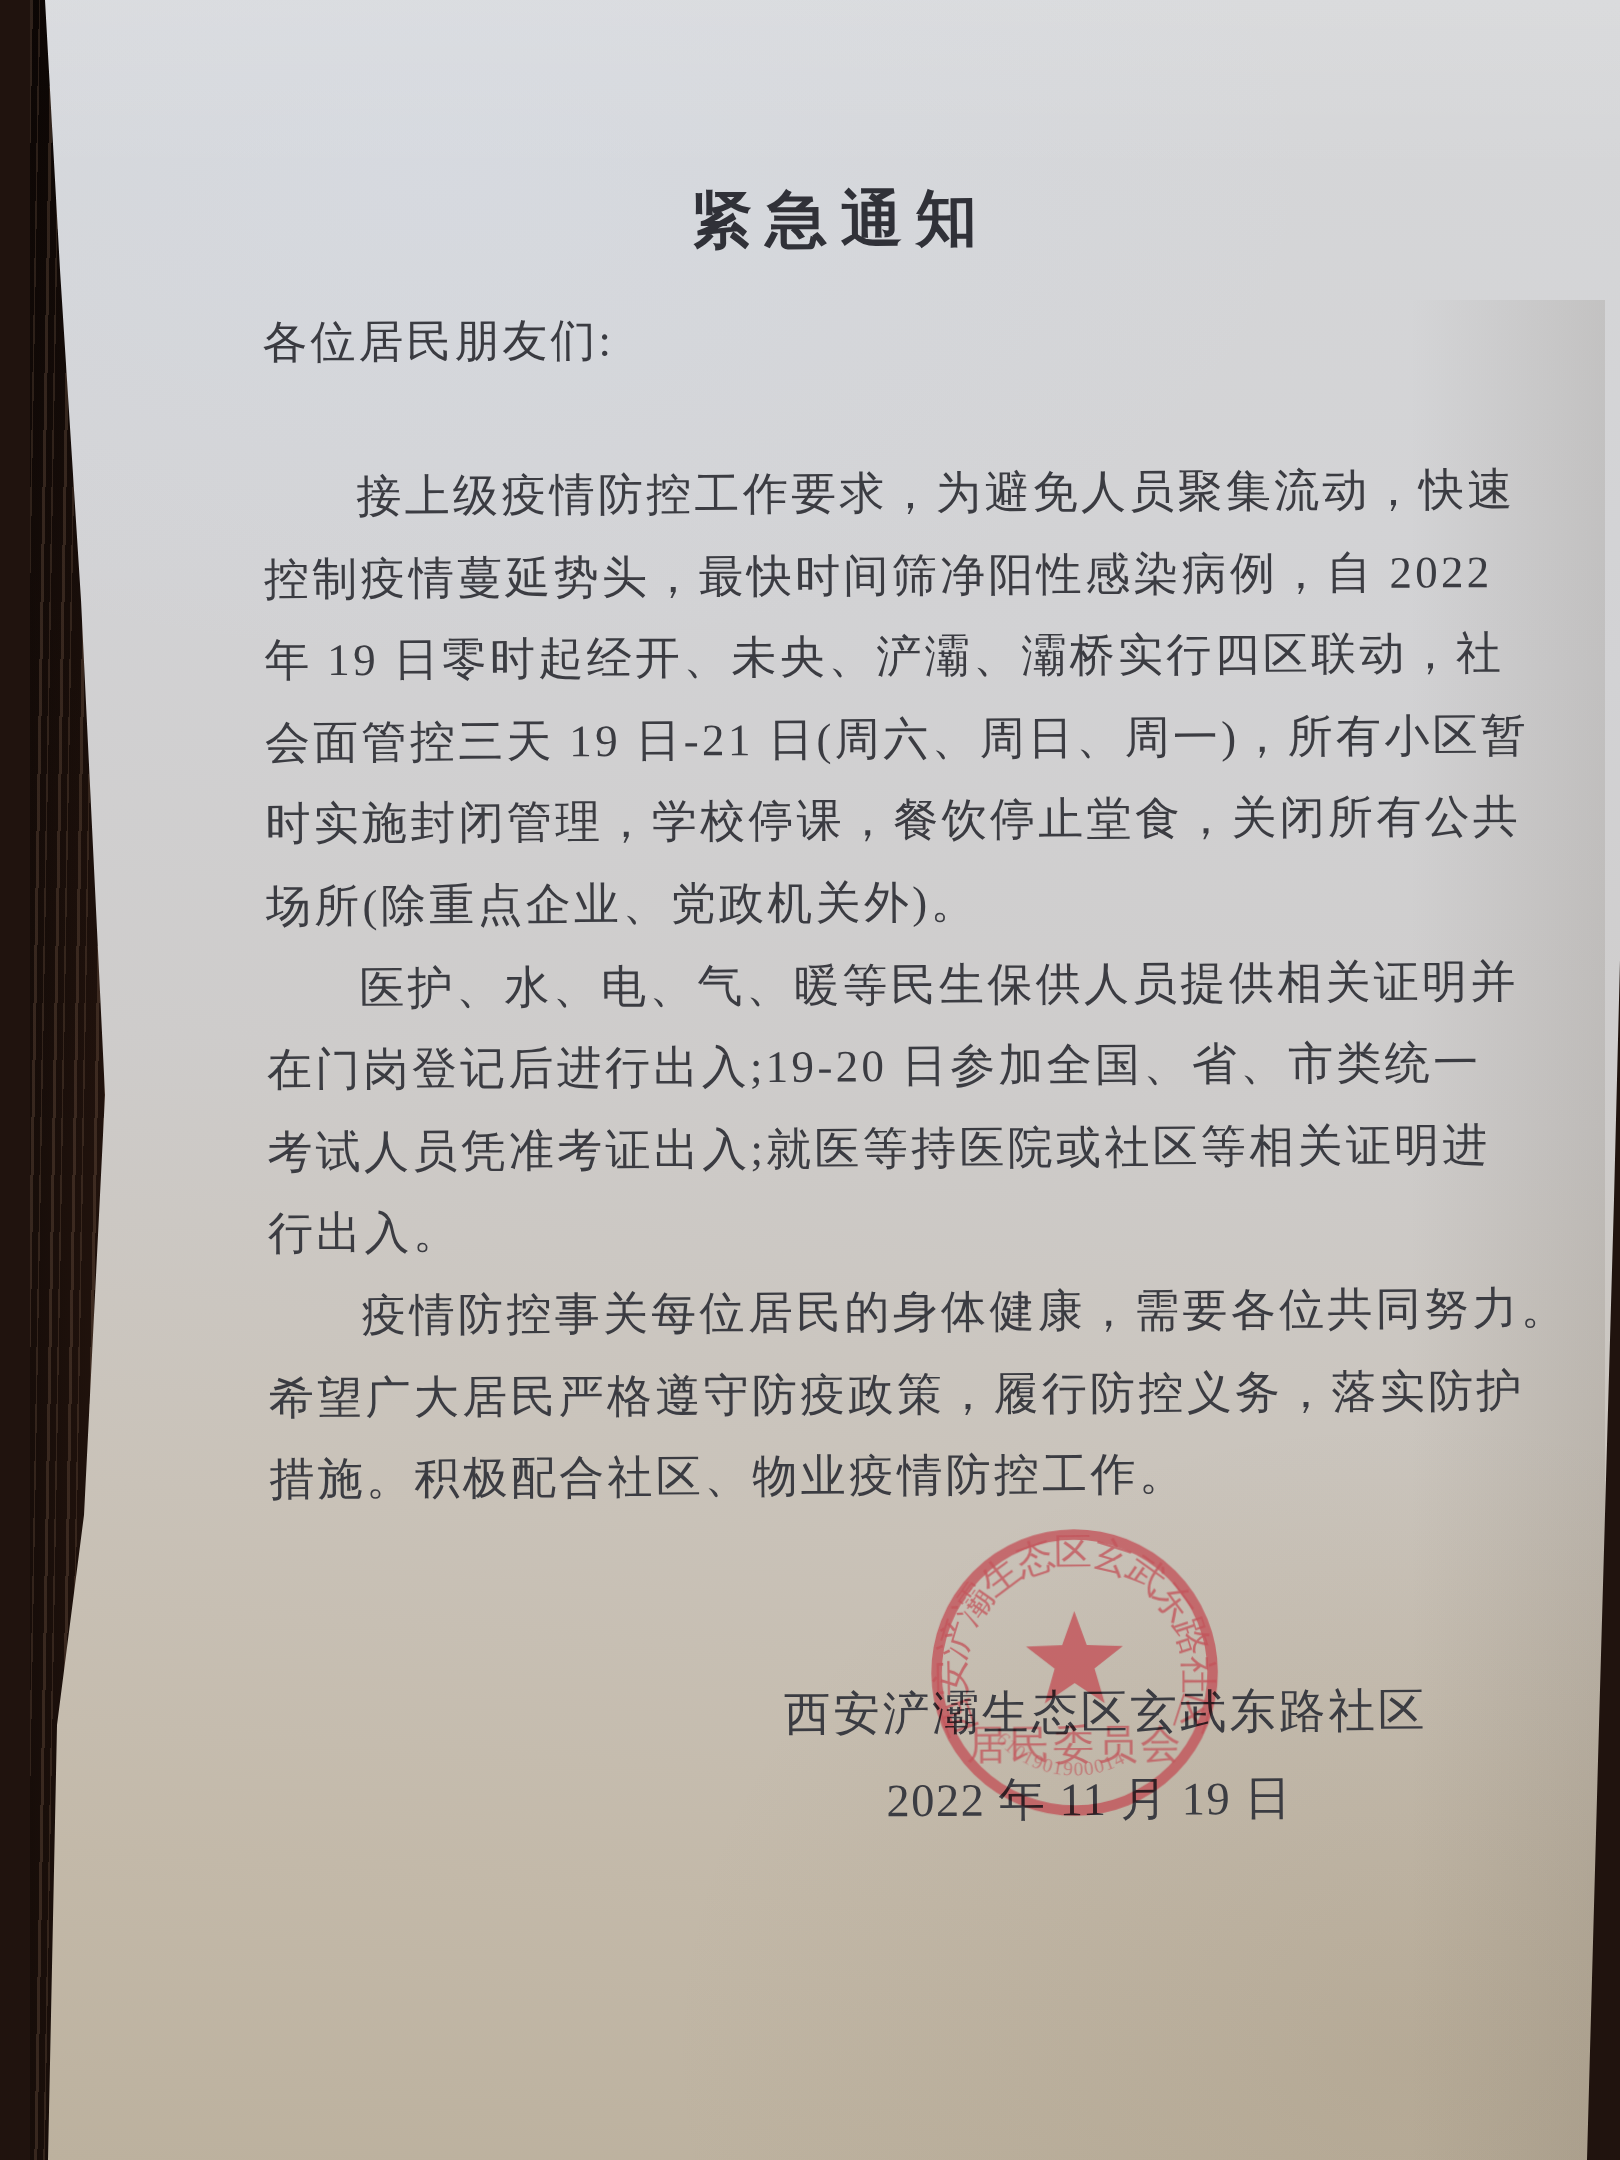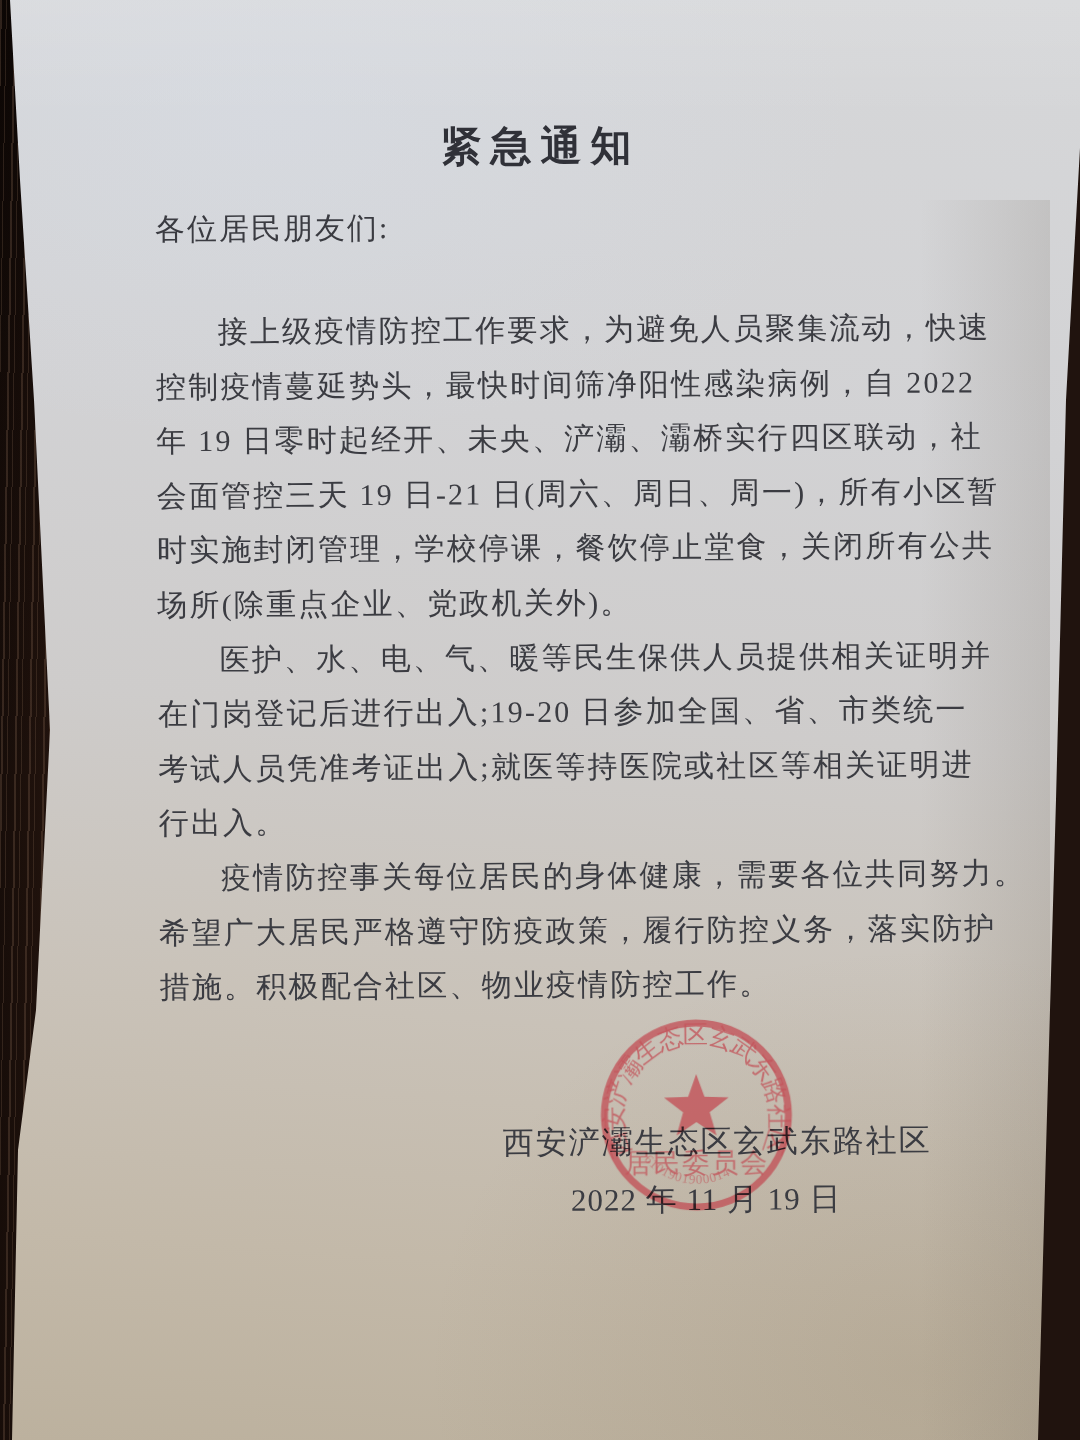--- a/index.html
+++ b/index.html
@@ -10,20 +10,21 @@
   }
   
   .scene{
     position:relative;width:865px;height:1440px;
     background:
       repeating-linear-gradient(91deg,
         rgba(130,100,80,.30) 0 2px, rgba(0,0,0,0) 2px 6px,
         rgba(150,118,94,.22) 6px 7px, rgba(0,0,0,0) 7px 14px),
       linear-gradient(180deg, rgba(8,4,3,.75) 0%, rgba(8,4,3,.25) 28%, rgba(0,0,0,0) 55%),
       linear-gradient(90deg,#170d09 0%,#22130d 6%,#2b1a12 50%,#44302a 94%,#4e3a34 100%);
+    margin-left: 20px;
   }
   
   .paper{
     position:absolute;left:0;top:0;width:1080px;height:1440px;
     clip-path:polygon(
       10px 0, 1080px 0, 1080px 148px, 1066px 400px, 1056px 800px,
       1046px 1150px, 1038px 1440px,
       12px 1440px, 18px 1150px, 36px 1010px, 50px 730px, 34px 400px, 20px 180px, 10px 0);
     background:
       radial-gradient(ellipse 900px 500px at 25% 8%, rgba(216,222,232,.50), rgba(0,0,0,0) 65%),

